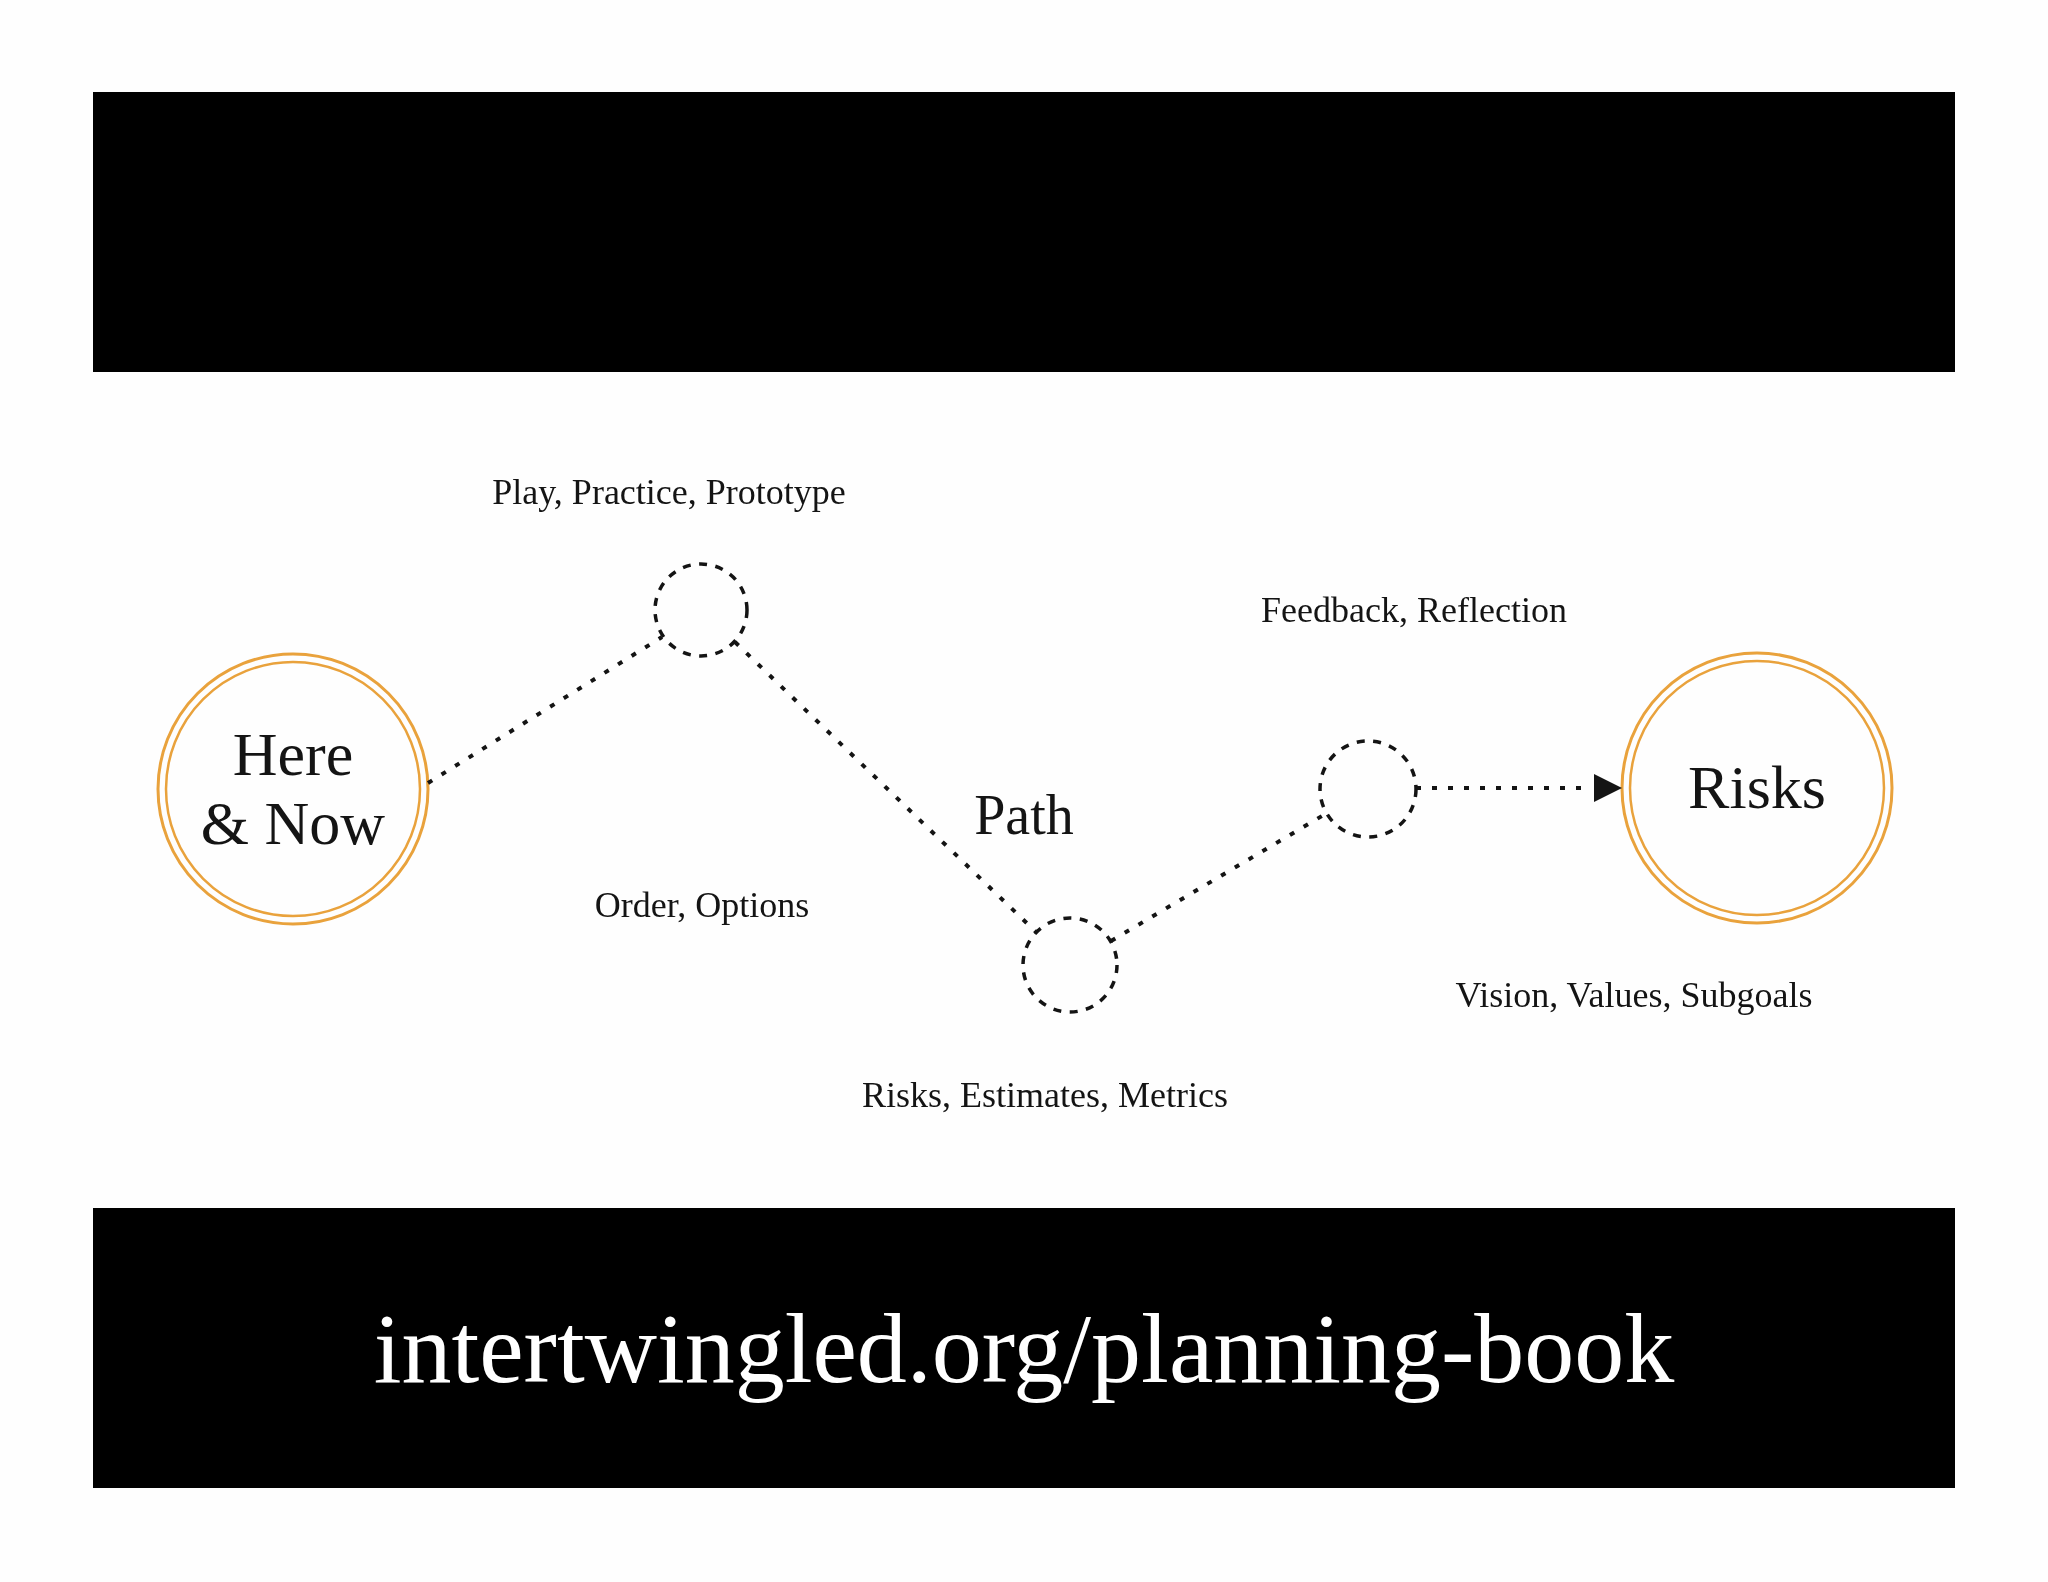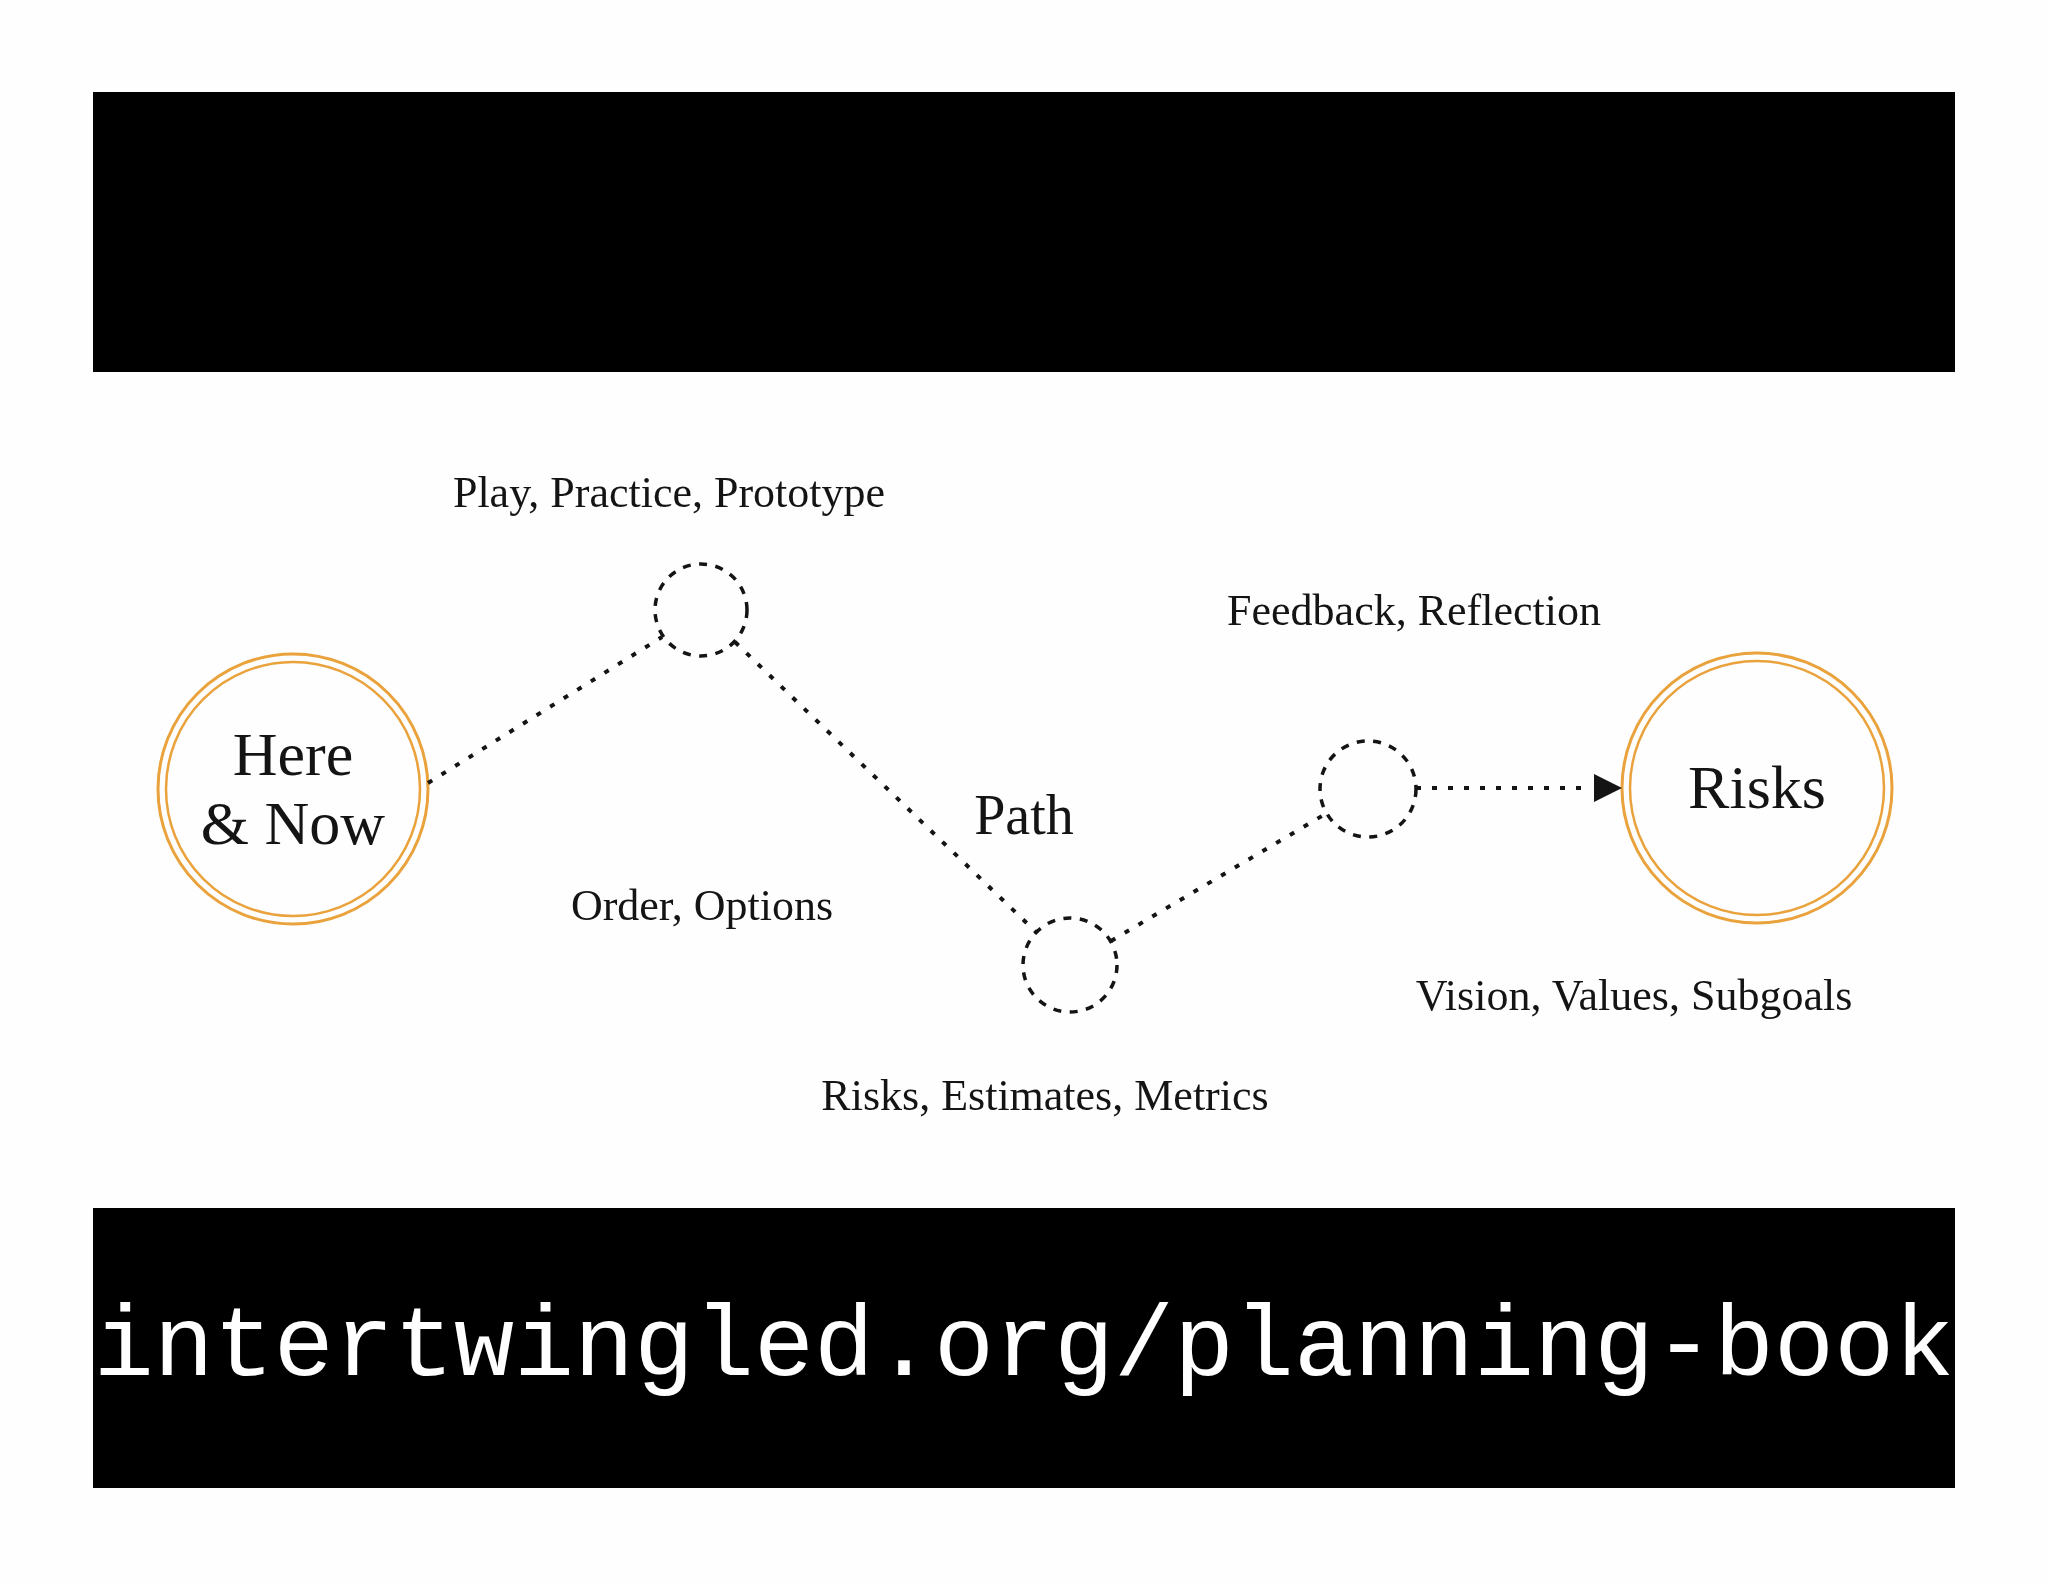--- a/index.html
+++ b/index.html
@@ -28,21 +28,21 @@
     background: var(--banner);
   }
   .banner.top { top: 92px; }
   .banner.bottom {
     top: 1208px;
     display: flex;
     align-items: center;
     justify-content: center;
   }
   .banner.bottom .url {
-    font-family: Liberation Mono, monospace;
+    font-family: Liberation Serif, serif;
     font-size: 100px;
     color: var(--banner_text);
     white-space: nowrap;
     letter-spacing: 0px;
   }
   .diagram-svg {
     position: absolute;
     inset: 0;
     width: 2048px;
     height: 1582px;
@@ -58,21 +58,21 @@
     fill: none;
     stroke: var(--ink);
     stroke-width: 3.5;
     stroke-dasharray: 8 8.5;
   }
   .diagram-svg .arrow { fill: var(--ink); stroke: none; }
   .label {
     position: absolute;
     transform: translate(-50%, -50%);
     white-space: nowrap;
-    font-size: 44px;
+    font-size: 36px;
     color: var(--ink);
     text-align: center;
   }
   .label.node-label {
     font-size: 62px;
     line-height: 1.12;
     white-space: pre-line;
   }
   .label.path-label { font-size: 56px; }
   .label.here-now { left: 293px; top: 789px; }

